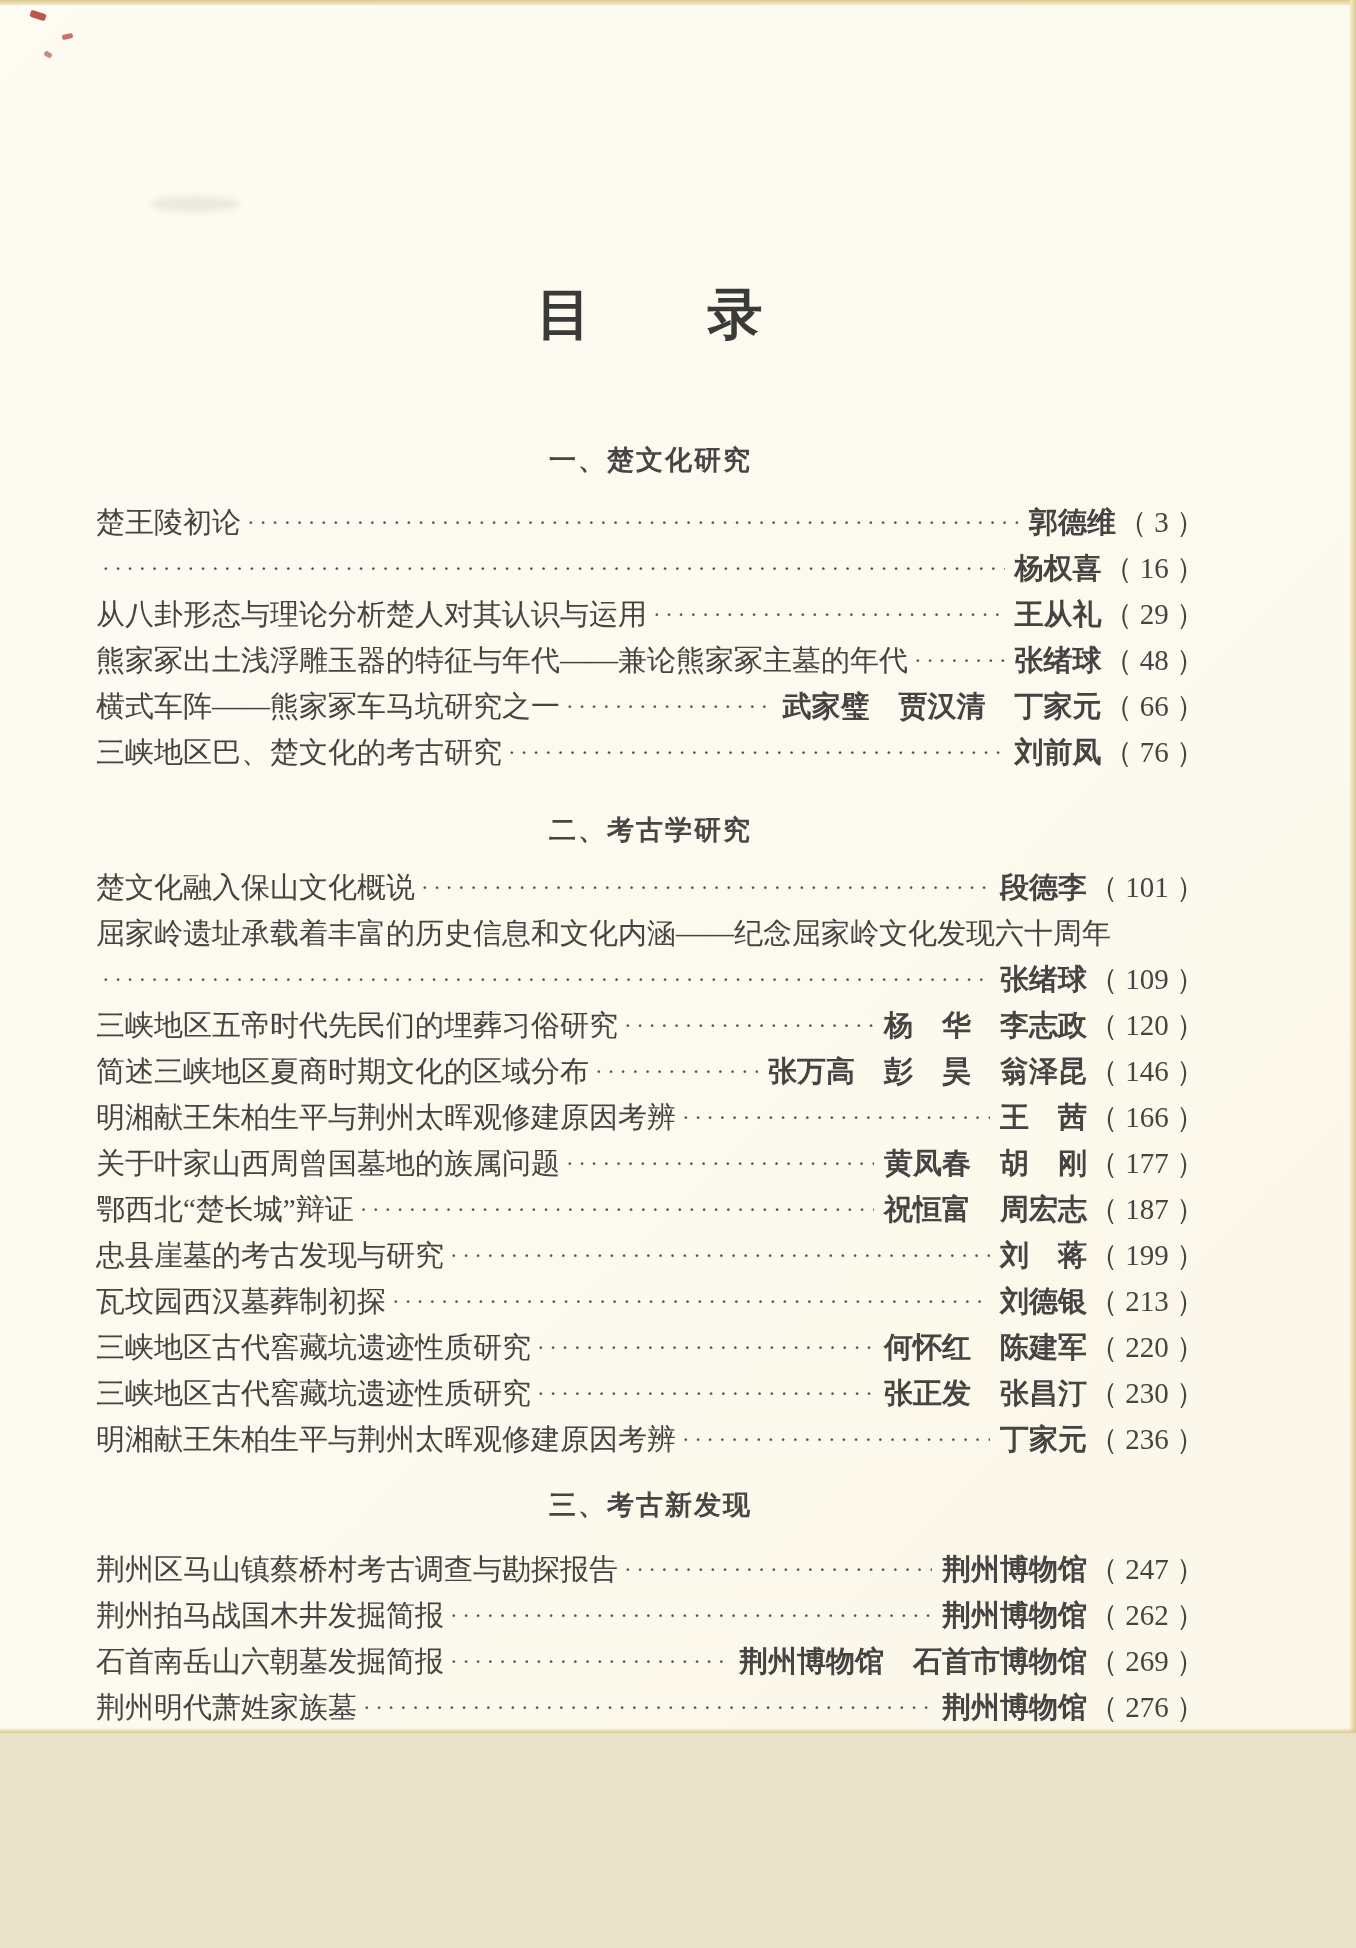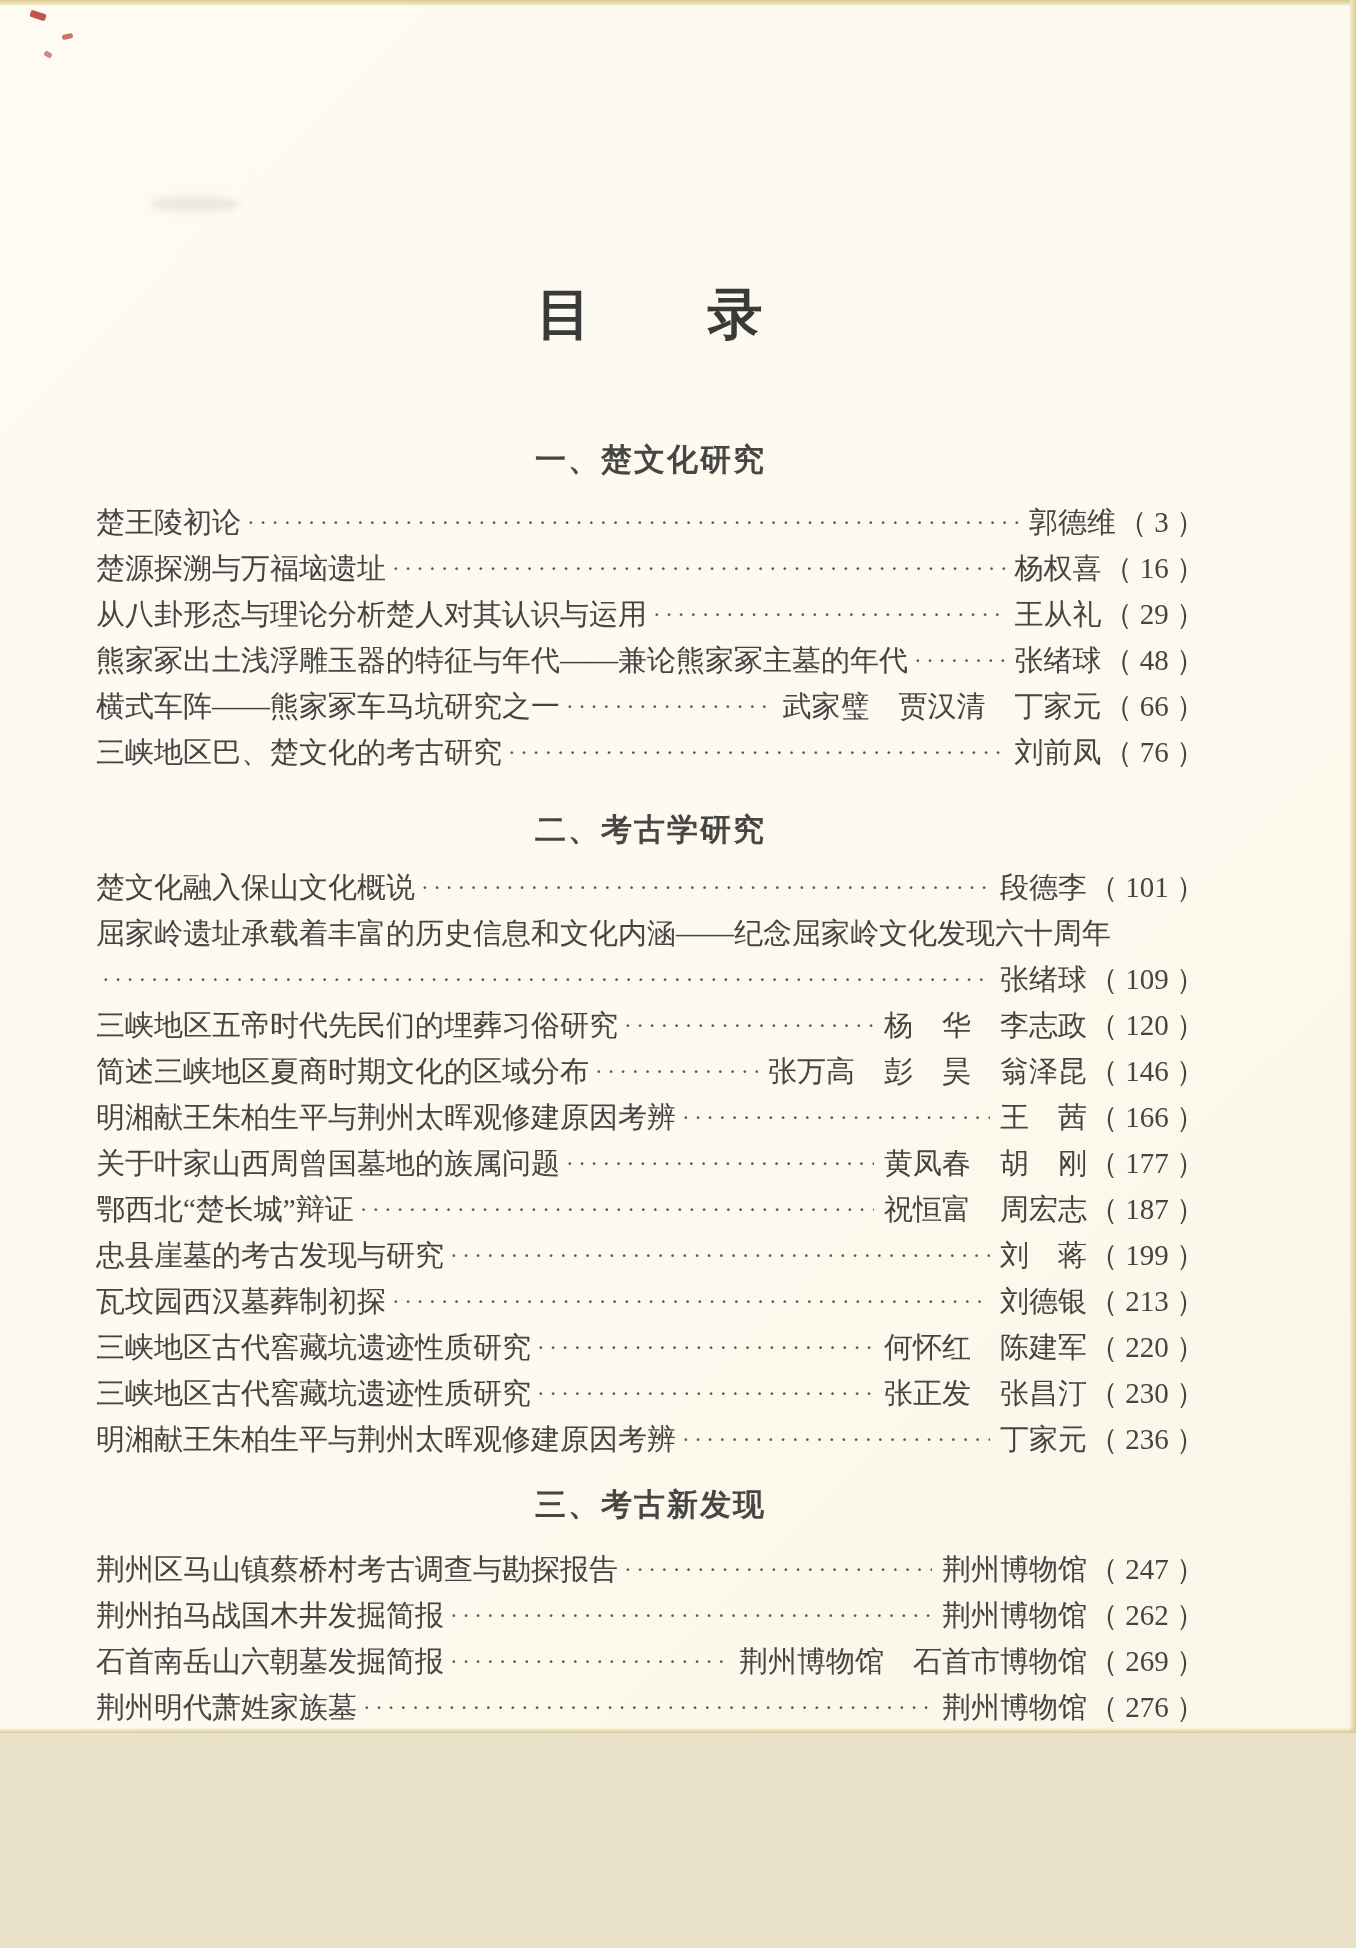--- a/index.html
+++ b/index.html
@@ -29,41 +29,41 @@
 
   .content{position:absolute;left:96px;top:0;width:1109px;}
   .doc-title{
     margin:287px 0 0 0;text-align:center;
     font-size:55px;line-height:1;font-weight:bold;letter-spacing:2px;
     color:#3a3a38;
   }
   .sec-heading{
     margin:0;text-align:center;
     font-family:"Liberation Sans","DejaVu Sans",sans-serif;
-    font-size:31px;line-height:36px;font-weight:bold;letter-spacing:2px;
+    font-size:27px;line-height:36px;font-weight:bold;letter-spacing:2px;
     color:#474645;
   }
   .sec-heading.h1{margin-top:100px;}
   .sec-heading.h2{margin-top:36px;}
   .sec-heading.h3{margin-top:24px;}
   .entries{margin:0;}
   .entries.e1{margin-top:22px;}
   .entries.e2{margin-top:17px;}
   .entries.e3{margin-top:24px;}
   .entry{
     display:flex;align-items:center;height:46px;
     font-size:29px;color:#454442;white-space:nowrap;
   }
   .entry .t{flex:0 0 auto;text-align:right;}
   .entry .leader{
     flex:1 1 auto;min-width:0;overflow:hidden;
     font-size:23px;letter-spacing:4.5px;color:#55534f;
     margin:0 10px 0 6px;
   }
-  .entry .a{flex:0 0 auto;margin-right:2px;}
+  .entry .a{flex:0 0 auto;margin-right:2px;font-weight:bold;}
   .entry .p{flex:0 0 auto;}
 </style>
 </head>
 <body>
 
 <div class="page">
   <div class="edge-top"></div>
   <div class="edge-right"></div>
   <div class="edge-bottom"></div>
   <div class="speck s1"></div>
@@ -76,21 +76,20 @@
     <div id="sections">
         <h2 class="sec-heading h1">一、楚文化研究</h2>
         <div class="entries e1">
           <div class="entry">
             <span class="t">楚王陵初论</span>
             <span class="leader">································································································································································</span>
             <span class="a">郭德维</span>
             <span class="p">（ 3 ）</span>
           </div>
           <div class="entry">
-            <span class="t">楚源探溯与万福垴遗址</span>
             <span class="leader">································································································································································</span>
             <span class="a">杨权喜</span>
             <span class="p">（ 16 ）</span>
           </div>
           <div class="entry">
             <span class="t">从八卦形态与理论分析楚人对其认识与运用</span>
             <span class="leader">································································································································································</span>
             <span class="a">王从礼</span>
             <span class="p">（ 29 ）</span>
           </div>

